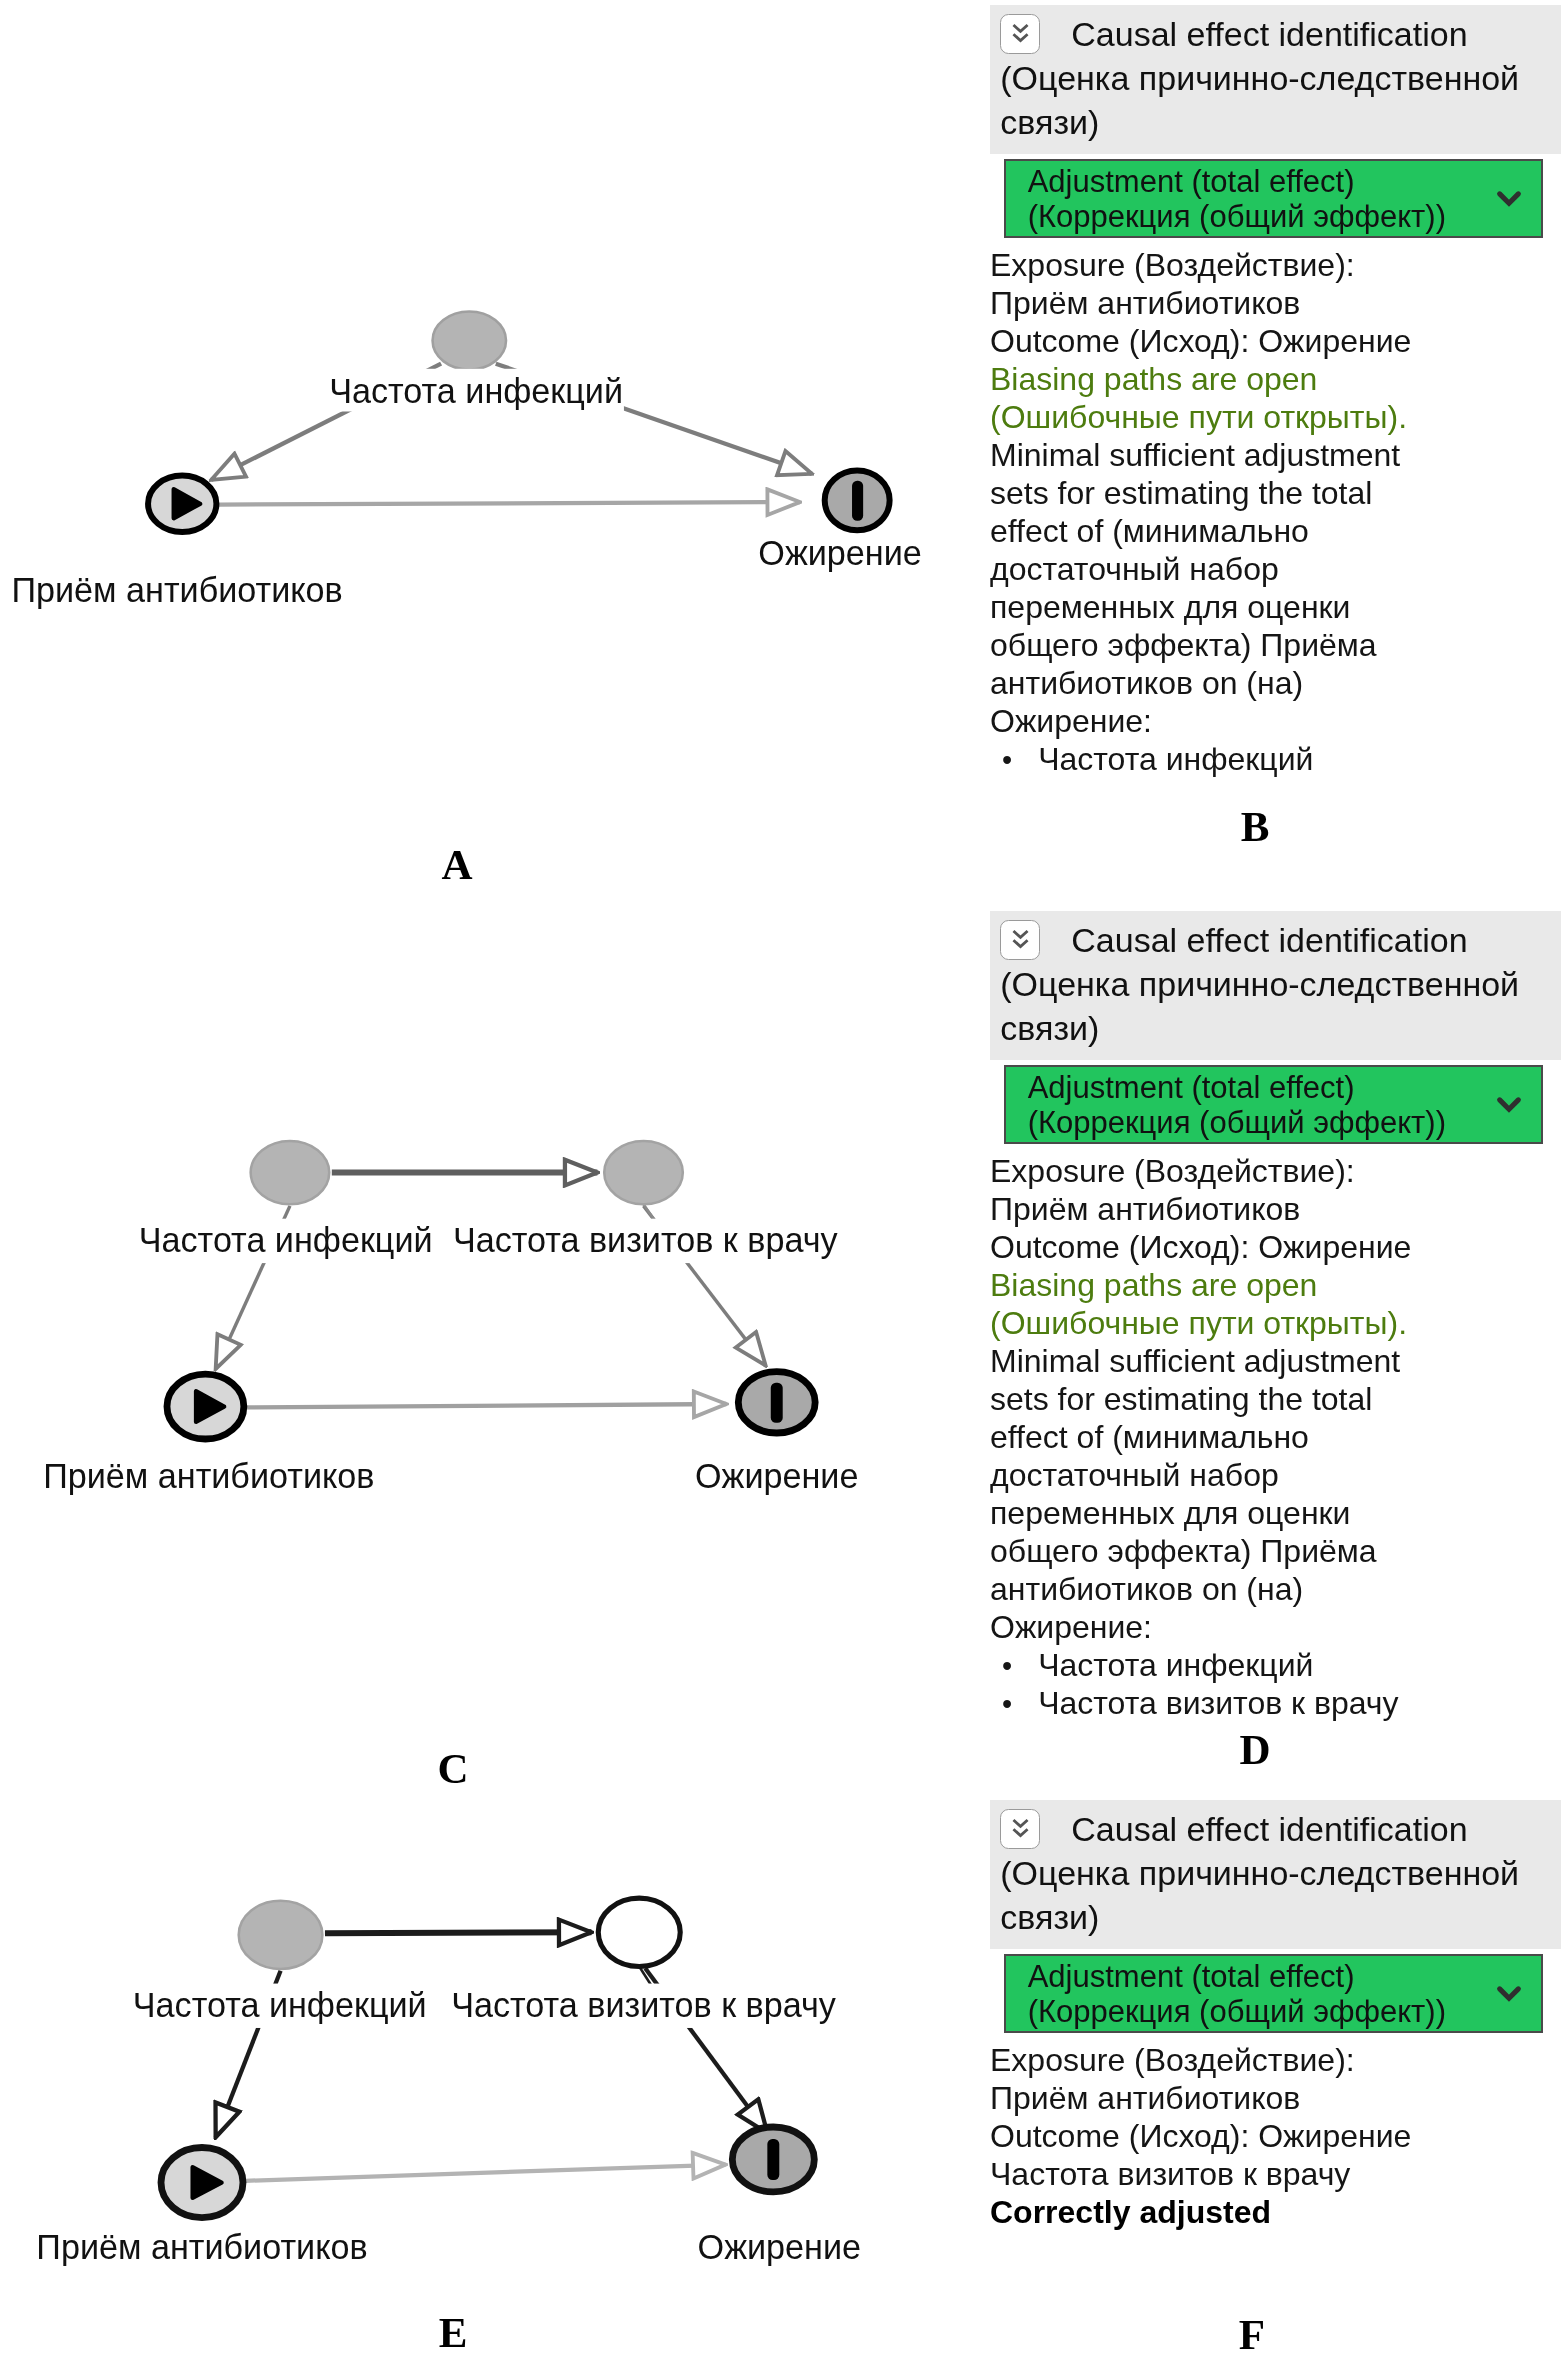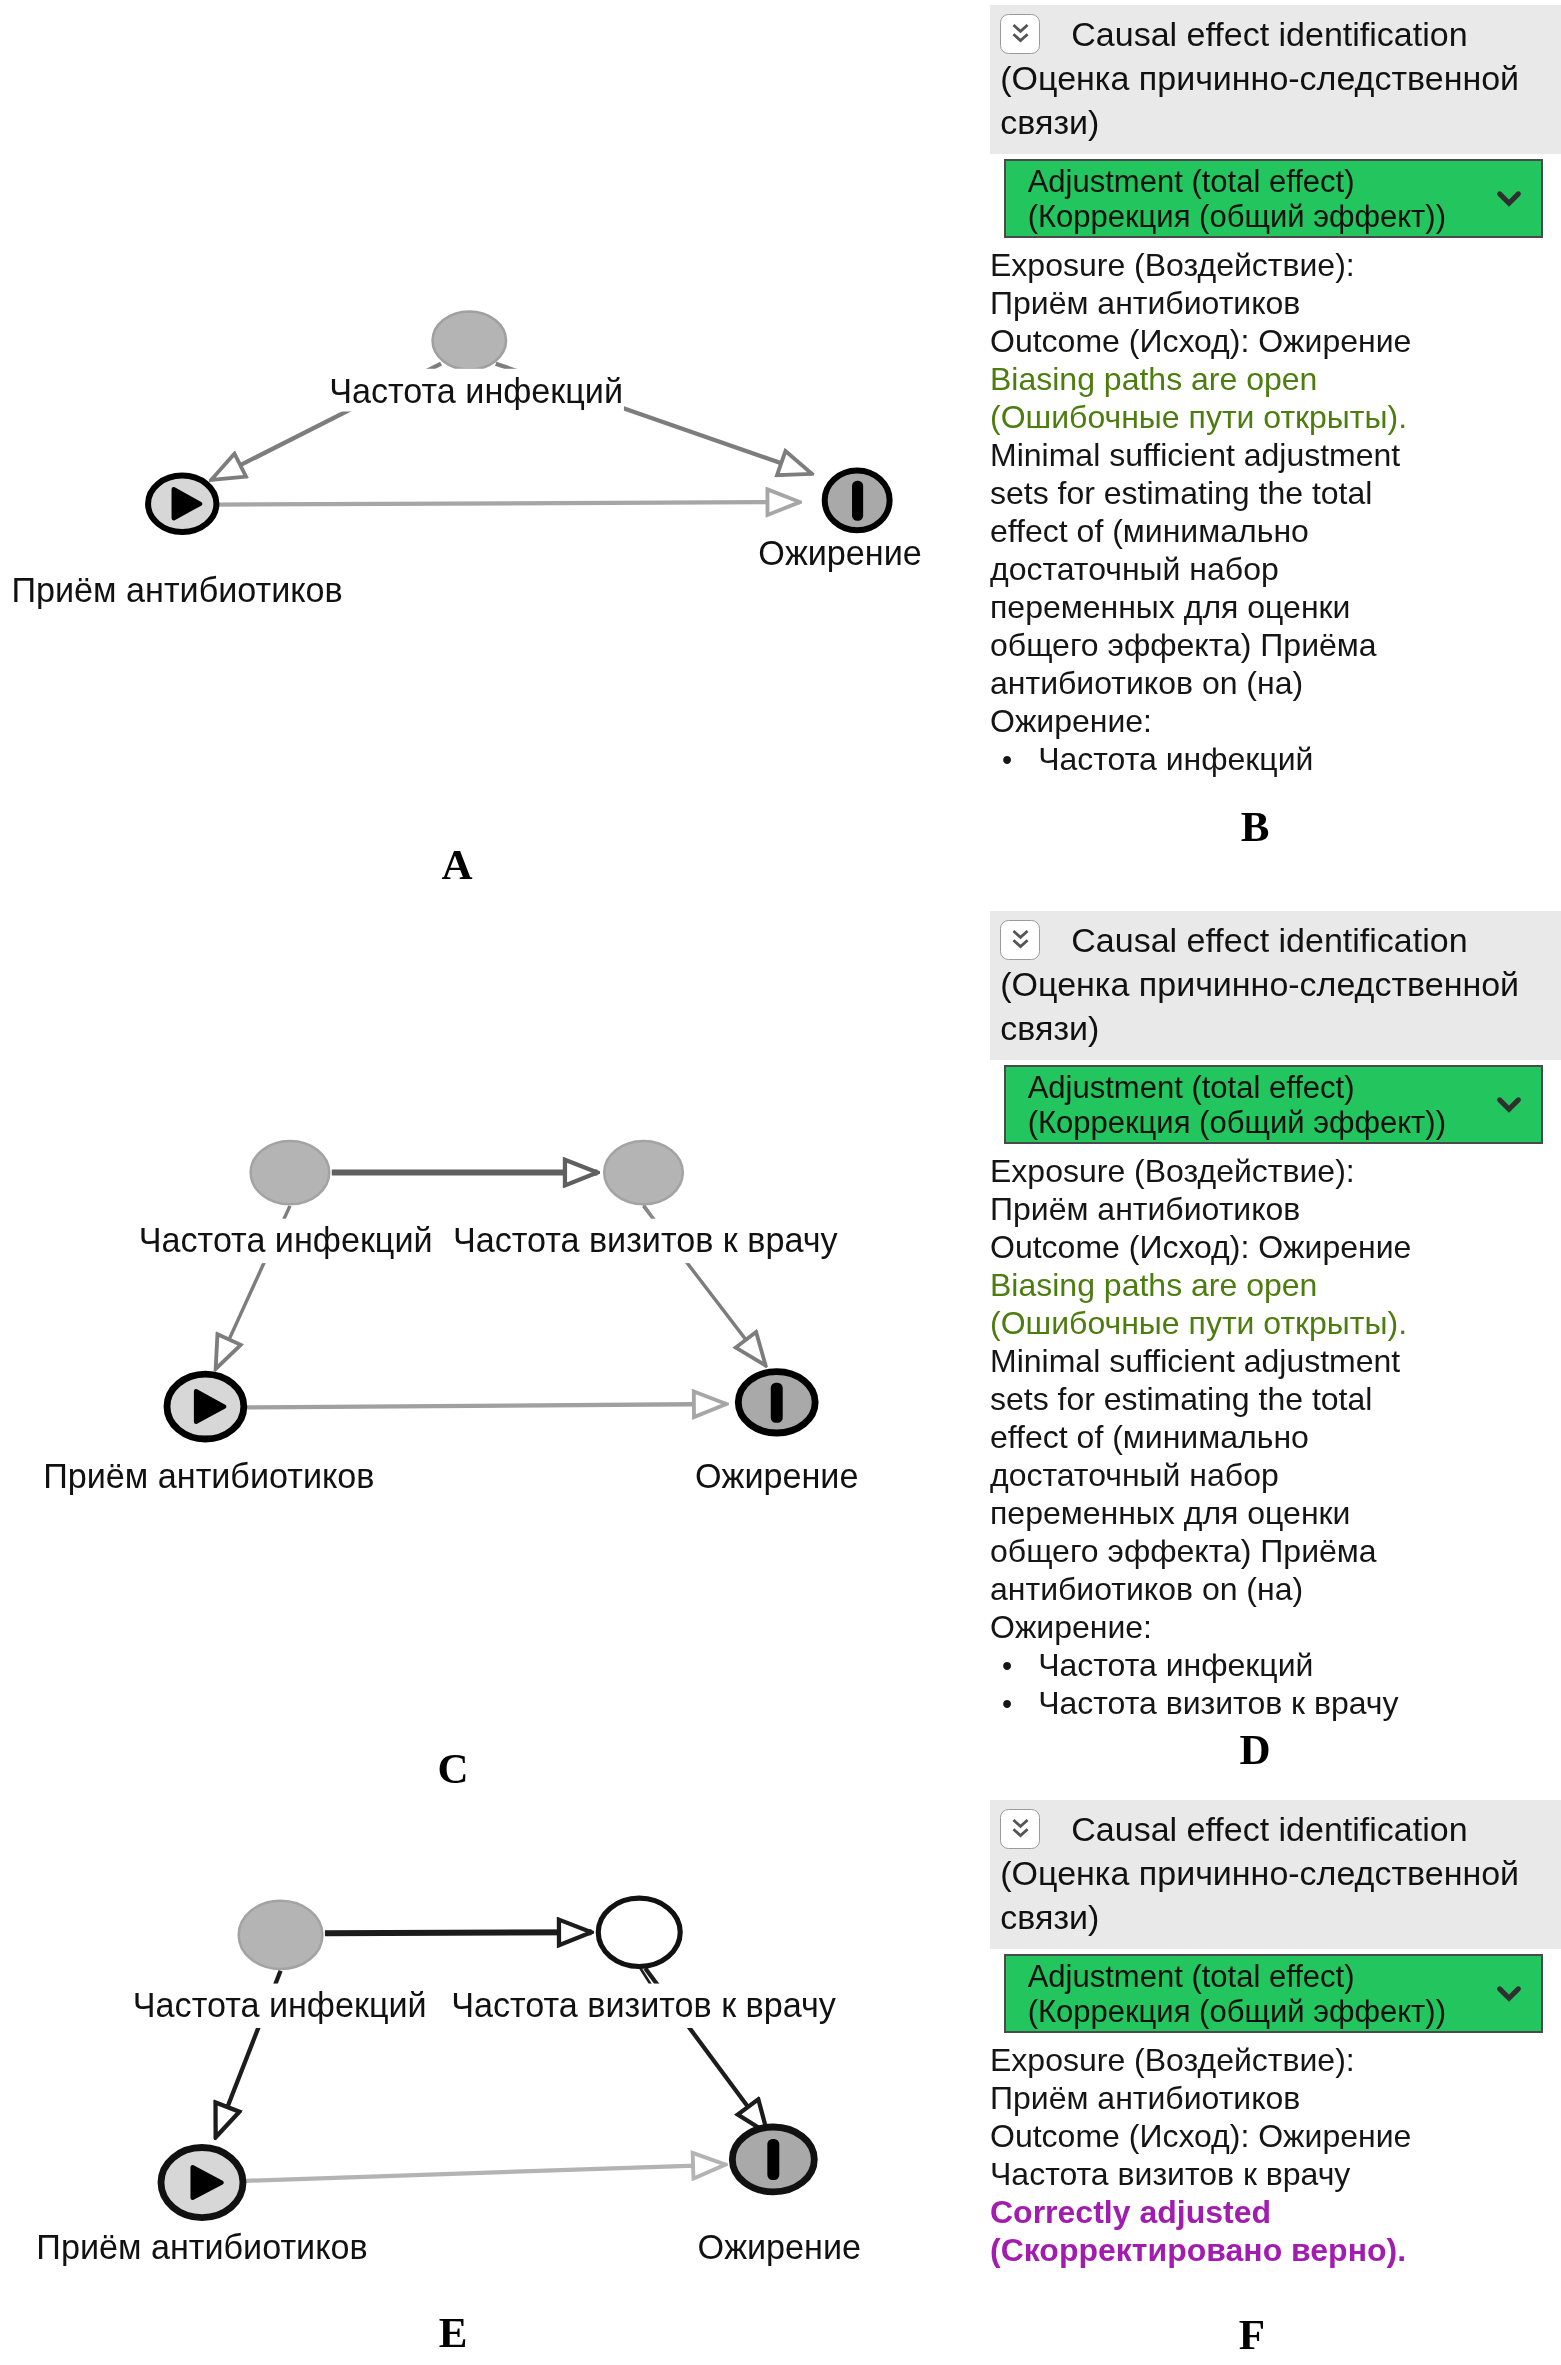--- a/index.html
+++ b/index.html
@@ -11,21 +11,21 @@
   .phead{background:#e9e9e9;padding:6.8px 5.1px 10.3px 10.3px;font-size:34px;line-height:44px;color:#111;}
   .phead .trow{display:flex;align-items:center;gap:31px;}
   .collapse-icon{width:38px;height:38px;border:1.7px solid #9a9a9a;border-radius:8.5px;background:#fff;
                  display:inline-flex;align-items:center;justify-content:center;flex:0 0 auto;}
   .dropdown{position:relative;margin:5.1px 0 0 13.7px;width:513px;border:2.6px solid #4a4a4a;background:#22c55e;
             padding:2.6px 0 2.6px 22px;font-size:31px;line-height:35px;color:#111;cursor:pointer;}
   .dd-chevron{position:absolute;right:19px;top:50%;transform:translateY(-50%);}
   .pbody{margin-top:8px;font-size:32px;line-height:38px;color:#151515;white-space:nowrap;}
   .pline{height:38px;}
   .gray-strong{color:#4d7c0f;font-weight:normal;}
-  .gray-soft{color:#a21caf;font-weight:bold;}
+  .gray-soft{color:#000000;font-weight:bold;}
   .pline.bullet{display:flex;gap:26px;padding-left:12px;align-items:baseline;}
   .pline.bullet .dot{font-size:29px;}
 
   
   .fig-letter{position:absolute;transform:translateX(-50%);
               font-family:"Liberation Serif",serif;font-weight:bold;font-size:43px;color:#000;}
 
   
   .dag{position:absolute;left:0;}
   svg text{font-family:"Liberation Sans",sans-serif;font-size:40px;fill:#111;}
@@ -262,21 +262,20 @@
       <svg class="dd-chevron" width="26" height="17" viewBox="0 0 30 20">
         <polyline points="4,4 15,15 26,4" fill="none" stroke="#2f2f2f" stroke-width="6" stroke-linecap="round"></polyline>
       </svg>
     </div>
     <div class="pbody">
       <div class="pline">Exposure (Воздействие):</div>
       <div class="pline">Приём антибиотиков</div>
       <div class="pline">Outcome (Исход): Ожирение</div>
       <div class="pline">Частота визитов к врачу</div>
       <div class="pline gray-soft">Correctly adjusted</div>
-      <div class="pline gray-soft">(Скорректировано верно).</div>
     </div>
   </div>
 
   <div class="fig-letter" style="left:457px;top:840px">A</div>
   <div class="fig-letter" style="left:1255px;top:802px">B</div>
   <div class="fig-letter" style="left:453px;top:1744px">C</div>
   <div class="fig-letter" style="left:1255px;top:1725px">D</div>
   <div class="fig-letter" style="left:453px;top:2308px">E</div>
   <div class="fig-letter" style="left:1252px;top:2310px">F</div>
 

